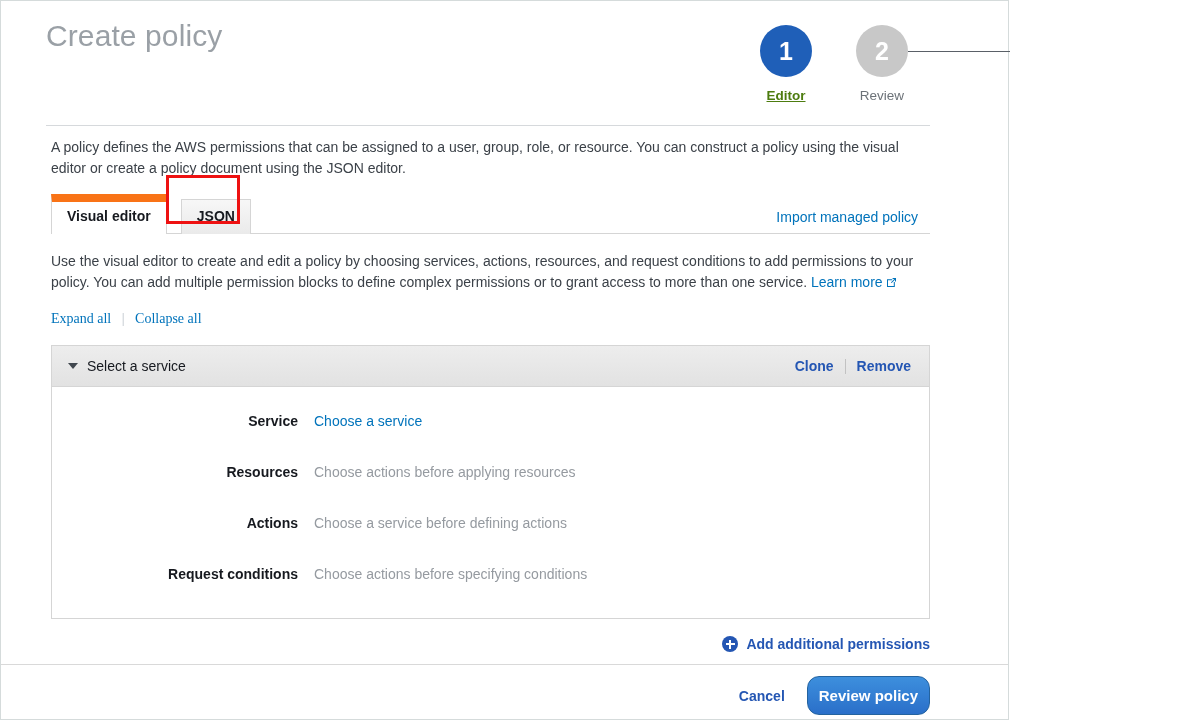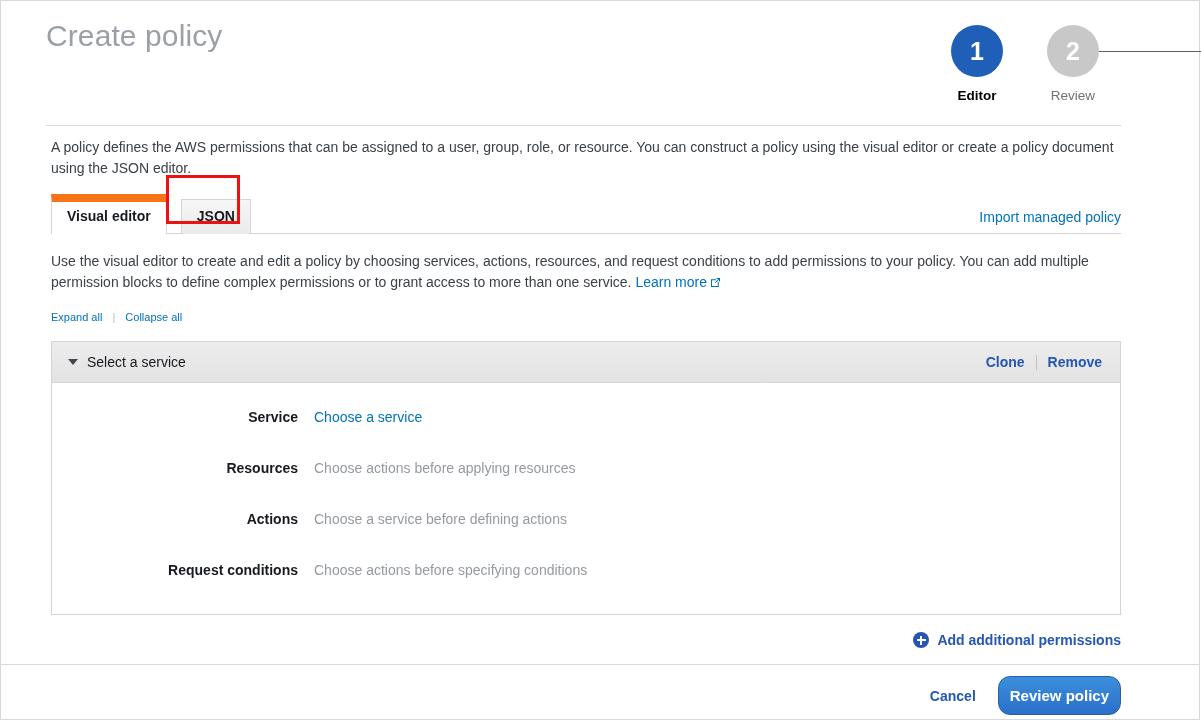--- a/index.html
+++ b/index.html
@@ -10,21 +10,21 @@
   body {
     width: 1202px;
     height: 722px;
     font-family: "Liberation Sans", sans-serif;
     font-size: 14px;
     color: #16191f;
     overflow: hidden;
   }
   .page {
     position: relative;
-    width: 1200px;
+    width: 1009px;
     height: 720px;
     margin: 0;
     border: 1px solid #d5dbdb;
     box-sizing: border-box;
     background: #fff;
   }
   
   .header {
     position: relative;
     height: 118px;
@@ -62,21 +62,21 @@
     font-weight: 700;
     line-height: 52px;
     text-align: center;
   }
   .step.active .step-circle { background: #1f5fb8; }
   .step.inactive .step-circle { background: #c8c8c8; }
   .step-label {
     margin-top: 11px;
     font-size: 13.5px;
   }
-  .step.active .step-label { color: #000000; font-weight: 700; }
+  .step.active .step-label { color: #4d7c0f; font-weight: 700; text-decoration: underline; }
   .step.inactive .step-label { color: #6c7278; font-weight: 400; }
   .step-connector {
     position: absolute;
     top: 26px;
     left: 74px;
     width: 102px;
     height: 1px;
     background: #5a6067;
   }
   .header-rule {
@@ -141,21 +141,21 @@
     position: absolute;
     left: 0;
     right: 0;
     bottom: 0;
     height: 1px;
     background: #d5d5d5;
     z-index: 1;
   }
   .import-link {
     position: absolute;
-    right: 0;
+    right: 12px;
     bottom: 9px;
     font-size: 14px;
     color: #0073bb;
     text-decoration: none;
     cursor: pointer;
   }
   .highlight-box {
     position: absolute;
     left: 115px;
     top: -24px;
@@ -181,21 +181,22 @@
   }
   .ext-icon {
     display: inline-block;
     width: 11px;
     height: 11px;
     margin-left: 3px;
     vertical-align: -1px;
   }
   .expand-row {
     padding-top: 18px;
-    font-size: 11px;
+    font-size: 14px;
+    font-family: Liberation Serif, serif;
   }
   .expand-row .sep {
     color: #b9c0c7;
     margin: 0 7px;
   }
   
   .panel {
     margin-top: 18px;
     border: 1px solid #d5d5d5;
     background: #fff;

